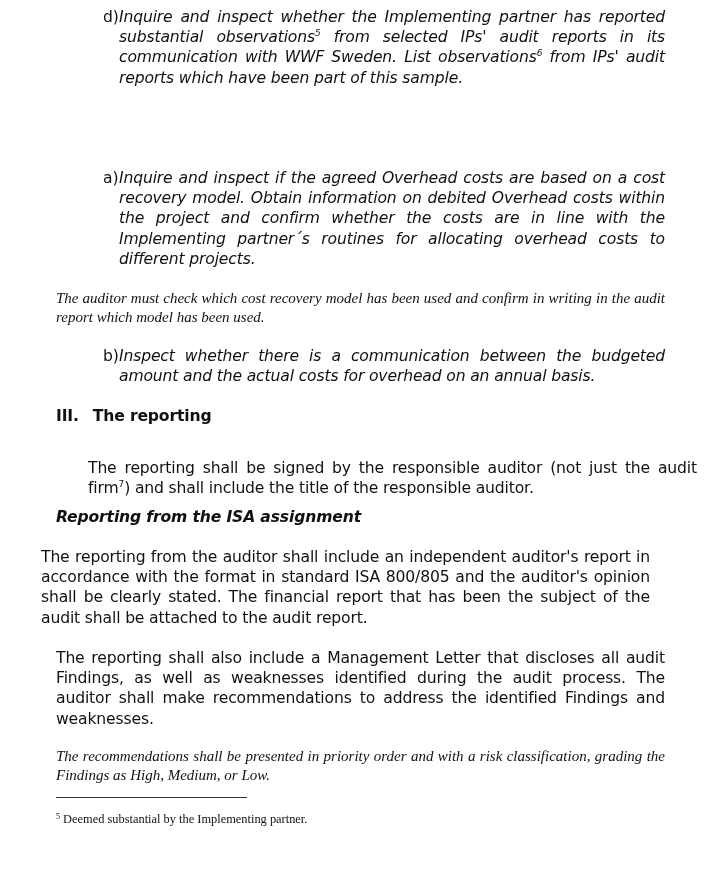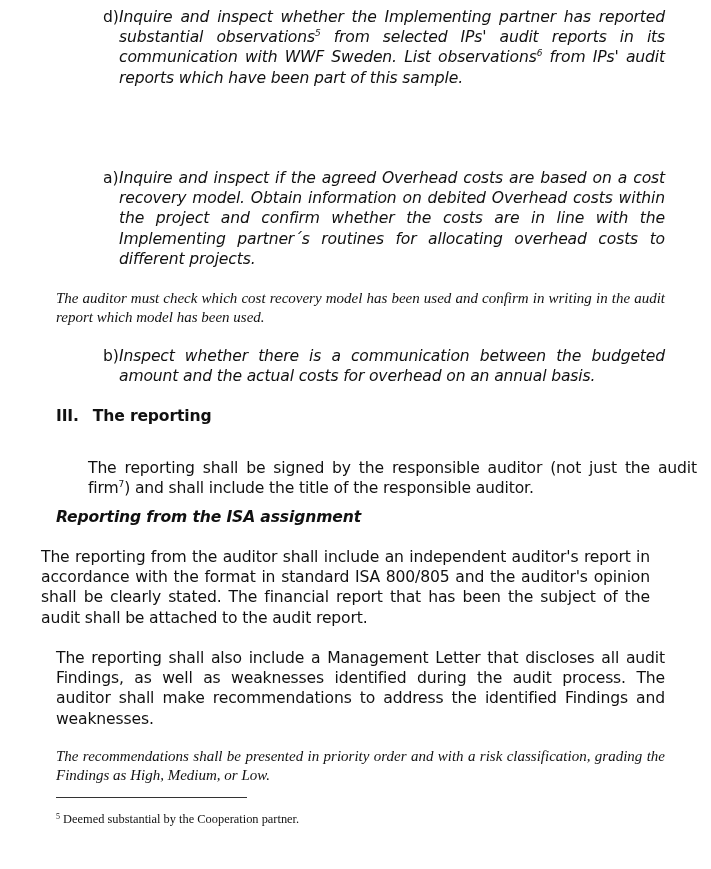--- a/index.html
+++ b/index.html
@@ -51,15 +51,15 @@
   <div class="blk sans h-sub" style="left:56px; top:507px;text-align:center;">Reporting from the ISA assignment</div>
 
   <div class="blk sans just" style="left:41px; top:547px; width:609px;">The reporting from the auditor shall include an independent auditor's report in accordance with the format in standard ISA 800/805 and the auditor's opinion shall be clearly stated.  The financial report that has been the subject of the audit shall be attached to the audit report.</div>
 
   <div class="blk serif-i just" style="left:56px; top:747px; width:609px;">The recommendations shall be presented in priority order and with a risk classification, grading the Findings as High, Medium, or Low.</div>
 
   <div class="blk sans just" style="left:56px; top:648px; width:609px;">The reporting shall also include a Management Letter that discloses all audit Findings, as well as weaknesses identified during the audit process. The auditor shall make recommendations to address the identified Findings and weaknesses.</div>
 
   <div class="rule"></div>
 
-  <div class="fn" style="top:812px;"><sup>5</sup> <span>Deemed substantial by the Cooperation partner.</span></div>
+  <div class="fn" style="top:812px;"><sup>5</sup> <span>Deemed substantial by the Implementing partner.</span></div>
 
 </div>
 
 </body></html>

